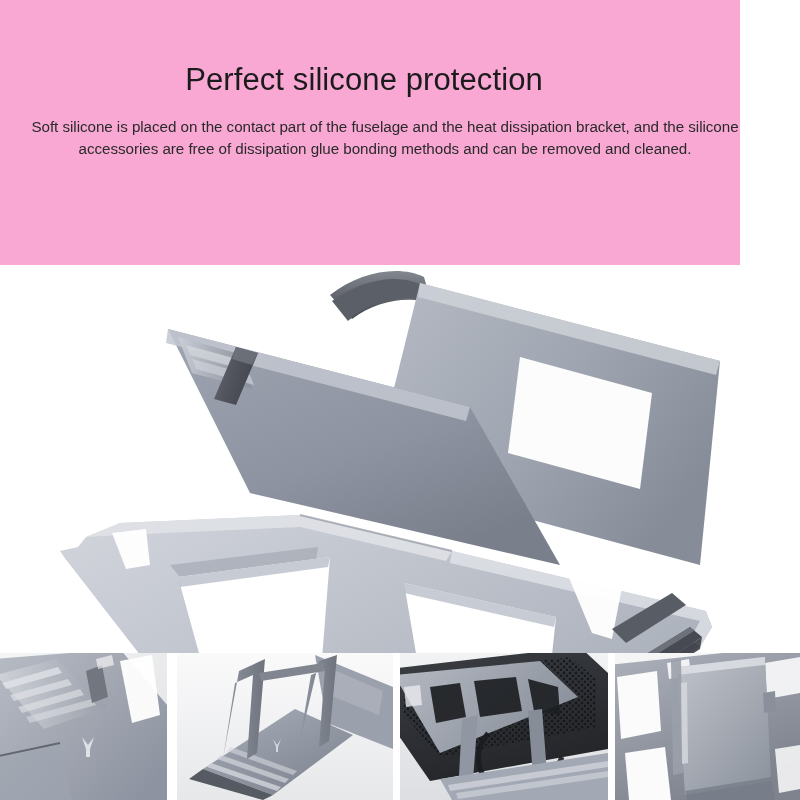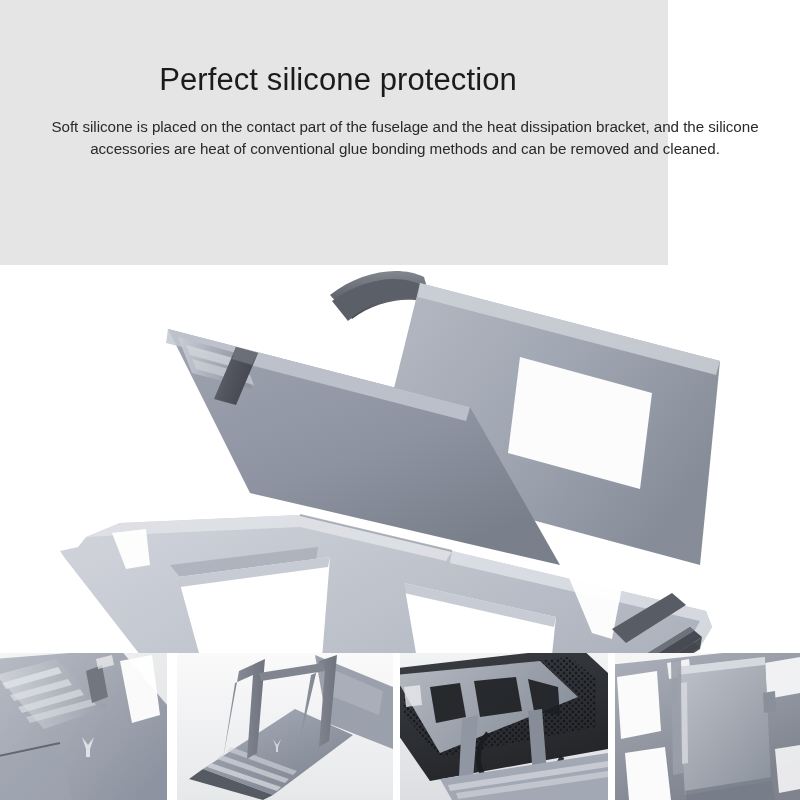--- a/index.html
+++ b/index.html
@@ -4,23 +4,23 @@
 <style>
   html,body{margin:0;padding:0;}
   body{
     width:800px;height:800px;overflow:hidden;background:#ffffff;
     font-family:"Liberation Sans",sans-serif;
   }
   .page{position:relative;width:800px;height:800px;background:#ffffff;}
 
   
   .header{
-    position:absolute;left:0;top:0;width:668px;height:265px;
-    background:#e5e5e5;box-sizing:border-box;
-    padding:62px 26px 0 34px;text-align:center;
+    position:absolute;left:0;top:0;width:740px;height:265px;
+    background:#f9a8d4;box-sizing:border-box;
+    padding:62px 26px 0 14px;text-align:center;
   }
   .headline{
     margin:0;font-size:31px;font-weight:400;color:#1b1b1b;
     letter-spacing:0.1px;line-height:1.18;
   }
   .subcopy{
     margin:17px auto 0 auto;width:742px;
     font-size:15.2px;line-height:1.46;color:#2a2a2a;
     text-align:center;letter-spacing:-0.05px;
   }
@@ -45,21 +45,21 @@
   .thumb svg{display:block;width:100%;height:100%;}
   .gap{position:absolute;top:0;height:147px;background:#ffffff;}
 </style>
 </head>
 <body>
 
 <div class="page">
 
   <div class="header">
     <h1 class="headline">Perfect silicone protection</h1>
-    <p class="subcopy">Soft silicone is placed on the contact part of the fuselage and the heat dissipation bracket, and the silicone accessories are heat of conventional glue bonding methods and can be removed and cleaned.</p>
+    <p class="subcopy">Soft silicone is placed on the contact part of the fuselage and the heat dissipation bracket, and the silicone accessories are free of dissipation glue bonding methods and can be removed and cleaned.</p>
   </div>
 
   <div class="hero">
 
     <svg class="hero-scene" viewBox="0 0 800 388" preserveAspectRatio="none">
       <defs>
         <linearGradient id="alum" x1="0" y1="0" x2="1" y2="1">
           <stop offset="0%" stop-color="#d2d5dc"></stop>
           <stop offset="35%" stop-color="#bfc3cc"></stop>
           <stop offset="70%" stop-color="#aab0bb"></stop>

